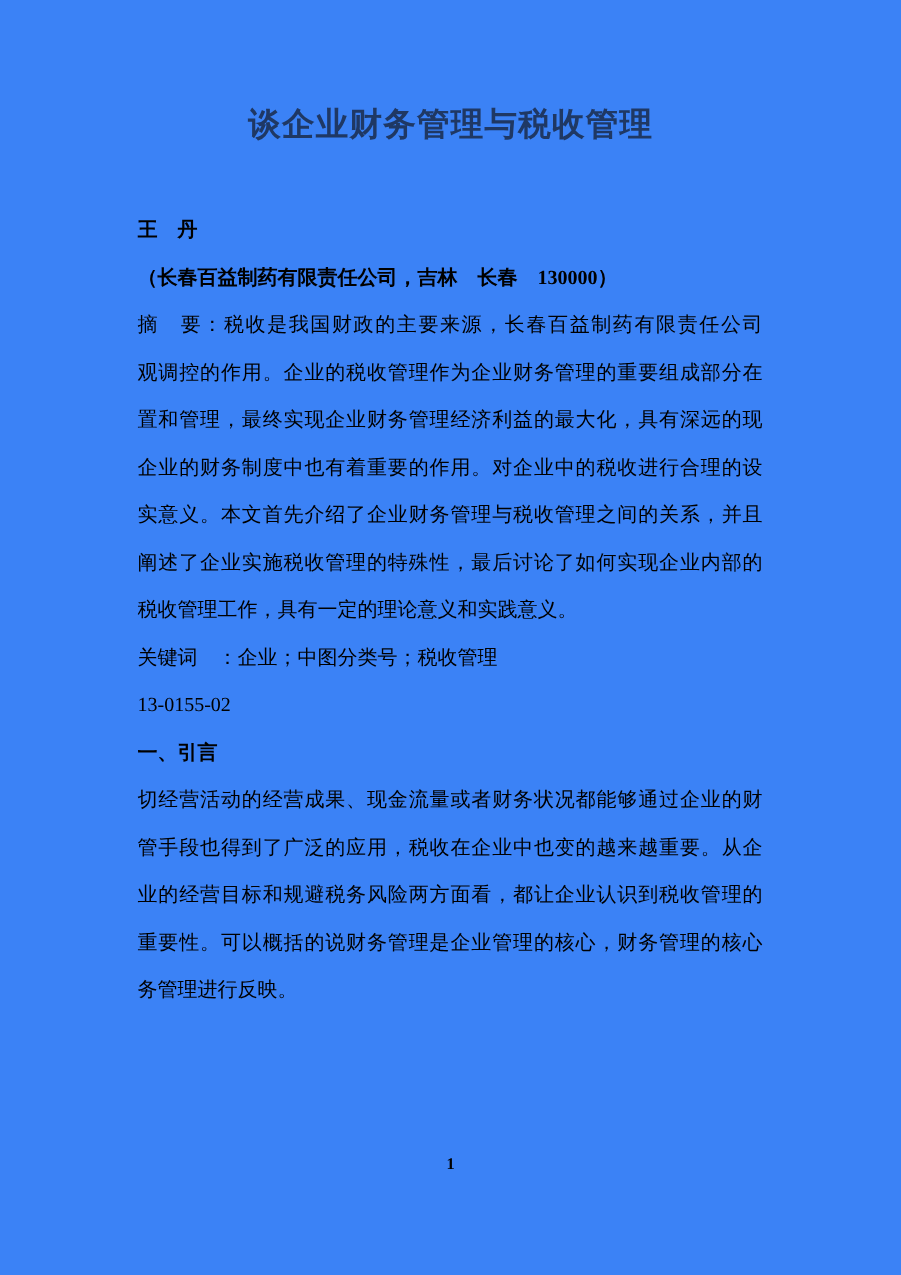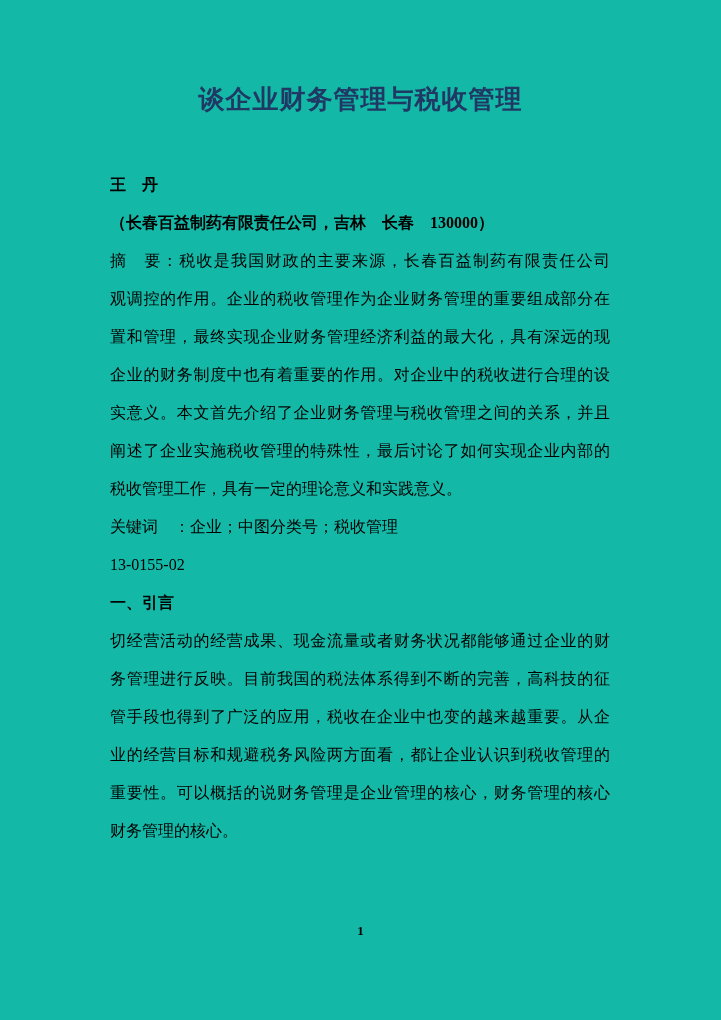--- a/index.html
+++ b/index.html
@@ -4,21 +4,21 @@
 <style>
   html, body {
     margin: 0;
     padding: 0;
     background: #ffffff;
   }
   .page {
     position: relative;
     width: 721px;
     height: 1020px;
-    background: #14b8a6;
+    background: #3b82f6;
     font-family: "Liberation Serif", "DejaVu Serif", serif;
     color: #000000;
     overflow: hidden;
   }
   .doc-title {
     position: absolute;
     top: 80px;
     left: 0;
     width: 100%;
     margin: 0;
@@ -92,24 +92,23 @@
       </div>
 
     <div class="para">
         <div class="line">13-0155-02</div>
       </div>
 
     <div class="line plain-line">一、引言</div>
 
     <div class="para">
         <div class="line">切经营活动的经营成果、现金流量或者财务状况都能够通过企业的财</div>
-        <div class="line">务管理进行反映。目前我国的税法体系得到不断的完善，高科技的征</div>
         <div class="line">管手段也得到了广泛的应用，税收在企业中也变的越来越重要。从企</div>
         <div class="line">业的经营目标和规避税务风险两方面看，都让企业认识到税收管理的</div>
         <div class="line">重要性。可以概括的说财务管理是企业管理的核心，财务管理的核心</div>
-        <div class="line">财务管理的核心。</div>
+        <div class="line">务管理进行反映。</div>
       </div>
 
   </div>
 
   <div class="page-number">1</div>
 
 </div>
 
 </body></html>

